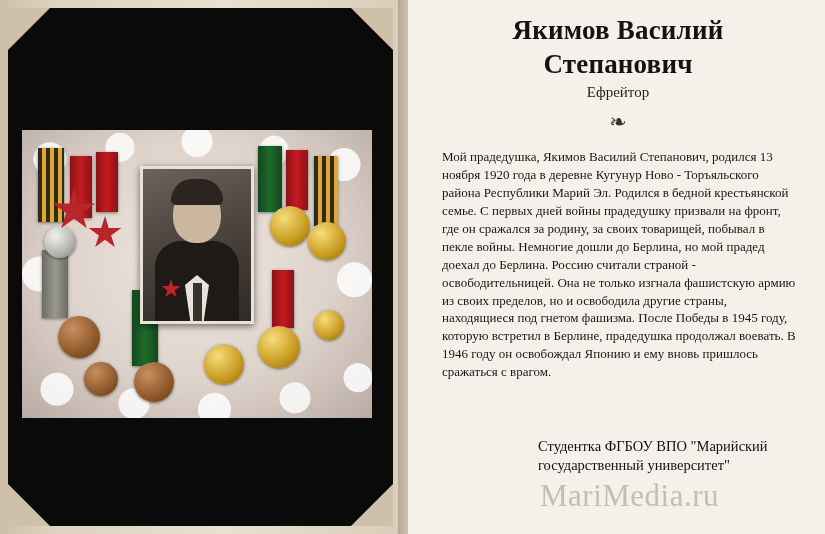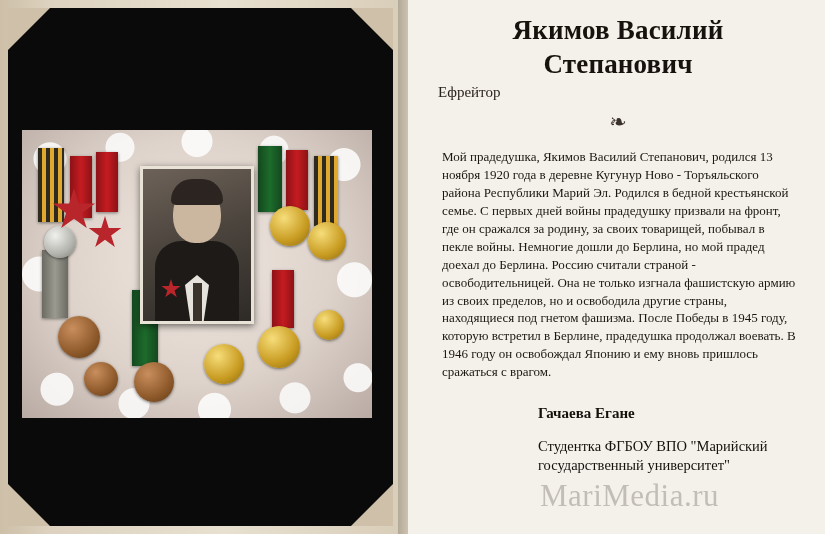--- a/index.html
+++ b/index.html
@@ -207,20 +207,21 @@
     font-weight: bold;
     line-height: 1.25;
     color: #17120d;
     letter-spacing: .2px;
   }
   .subtitle {
     position: absolute;
     left: 30px;
     top: 84px;
     width: 360px;
+    text-align: center;
     font-size: 15px;
     color: #2a231b;
   }
   .flourish {
     position: absolute;
     left: 30px;
     top: 112px;
     width: 360px;
     text-align: center;
     font-size: 21px;
@@ -317,19 +318,18 @@
     <div class="corner br"></div>
   </div>
 
   <div class="gutter"></div>
 
   <div class="text-page">
     <div class="title">Якимов Василий Степанович</div>
     <div class="subtitle">Ефрейтор</div>
     <div class="flourish">❧</div>
     <div class="body-text">Мой прадедушка, Якимов Василий Степанович, родился 13 ноября 1920 года в деревне Кугунур Ново - Торъяльского района Республики Марий Эл. Родился в бедной крестьянской семье. С первых дней войны прадедушку призвали на фронт, где он сражался за родину, за своих товарищей, побывал в пекле войны. Немногие дошли до Берлина, но мой прадед доехал до Берлина. Россию считали страной - освободительницей. Она не только изгнала фашистскую армию из своих пределов, но и освободила другие страны, находящиеся под гнетом фашизма. После Победы в 1945 году, которую встретил в Берлине, прадедушка продолжал воевать. В 1946 году он освобождал Японию и ему вновь пришлось сражаться с врагом.</div>
-    <div class="author">Гачаева Егане</div>
     <div class="affiliation">Студентка ФГБОУ ВПО "Марийский государственный университет"</div>
   </div>
 
   <div class="watermark">MariMedia.ru</div>
 
 </div>
 
 </body></html>

